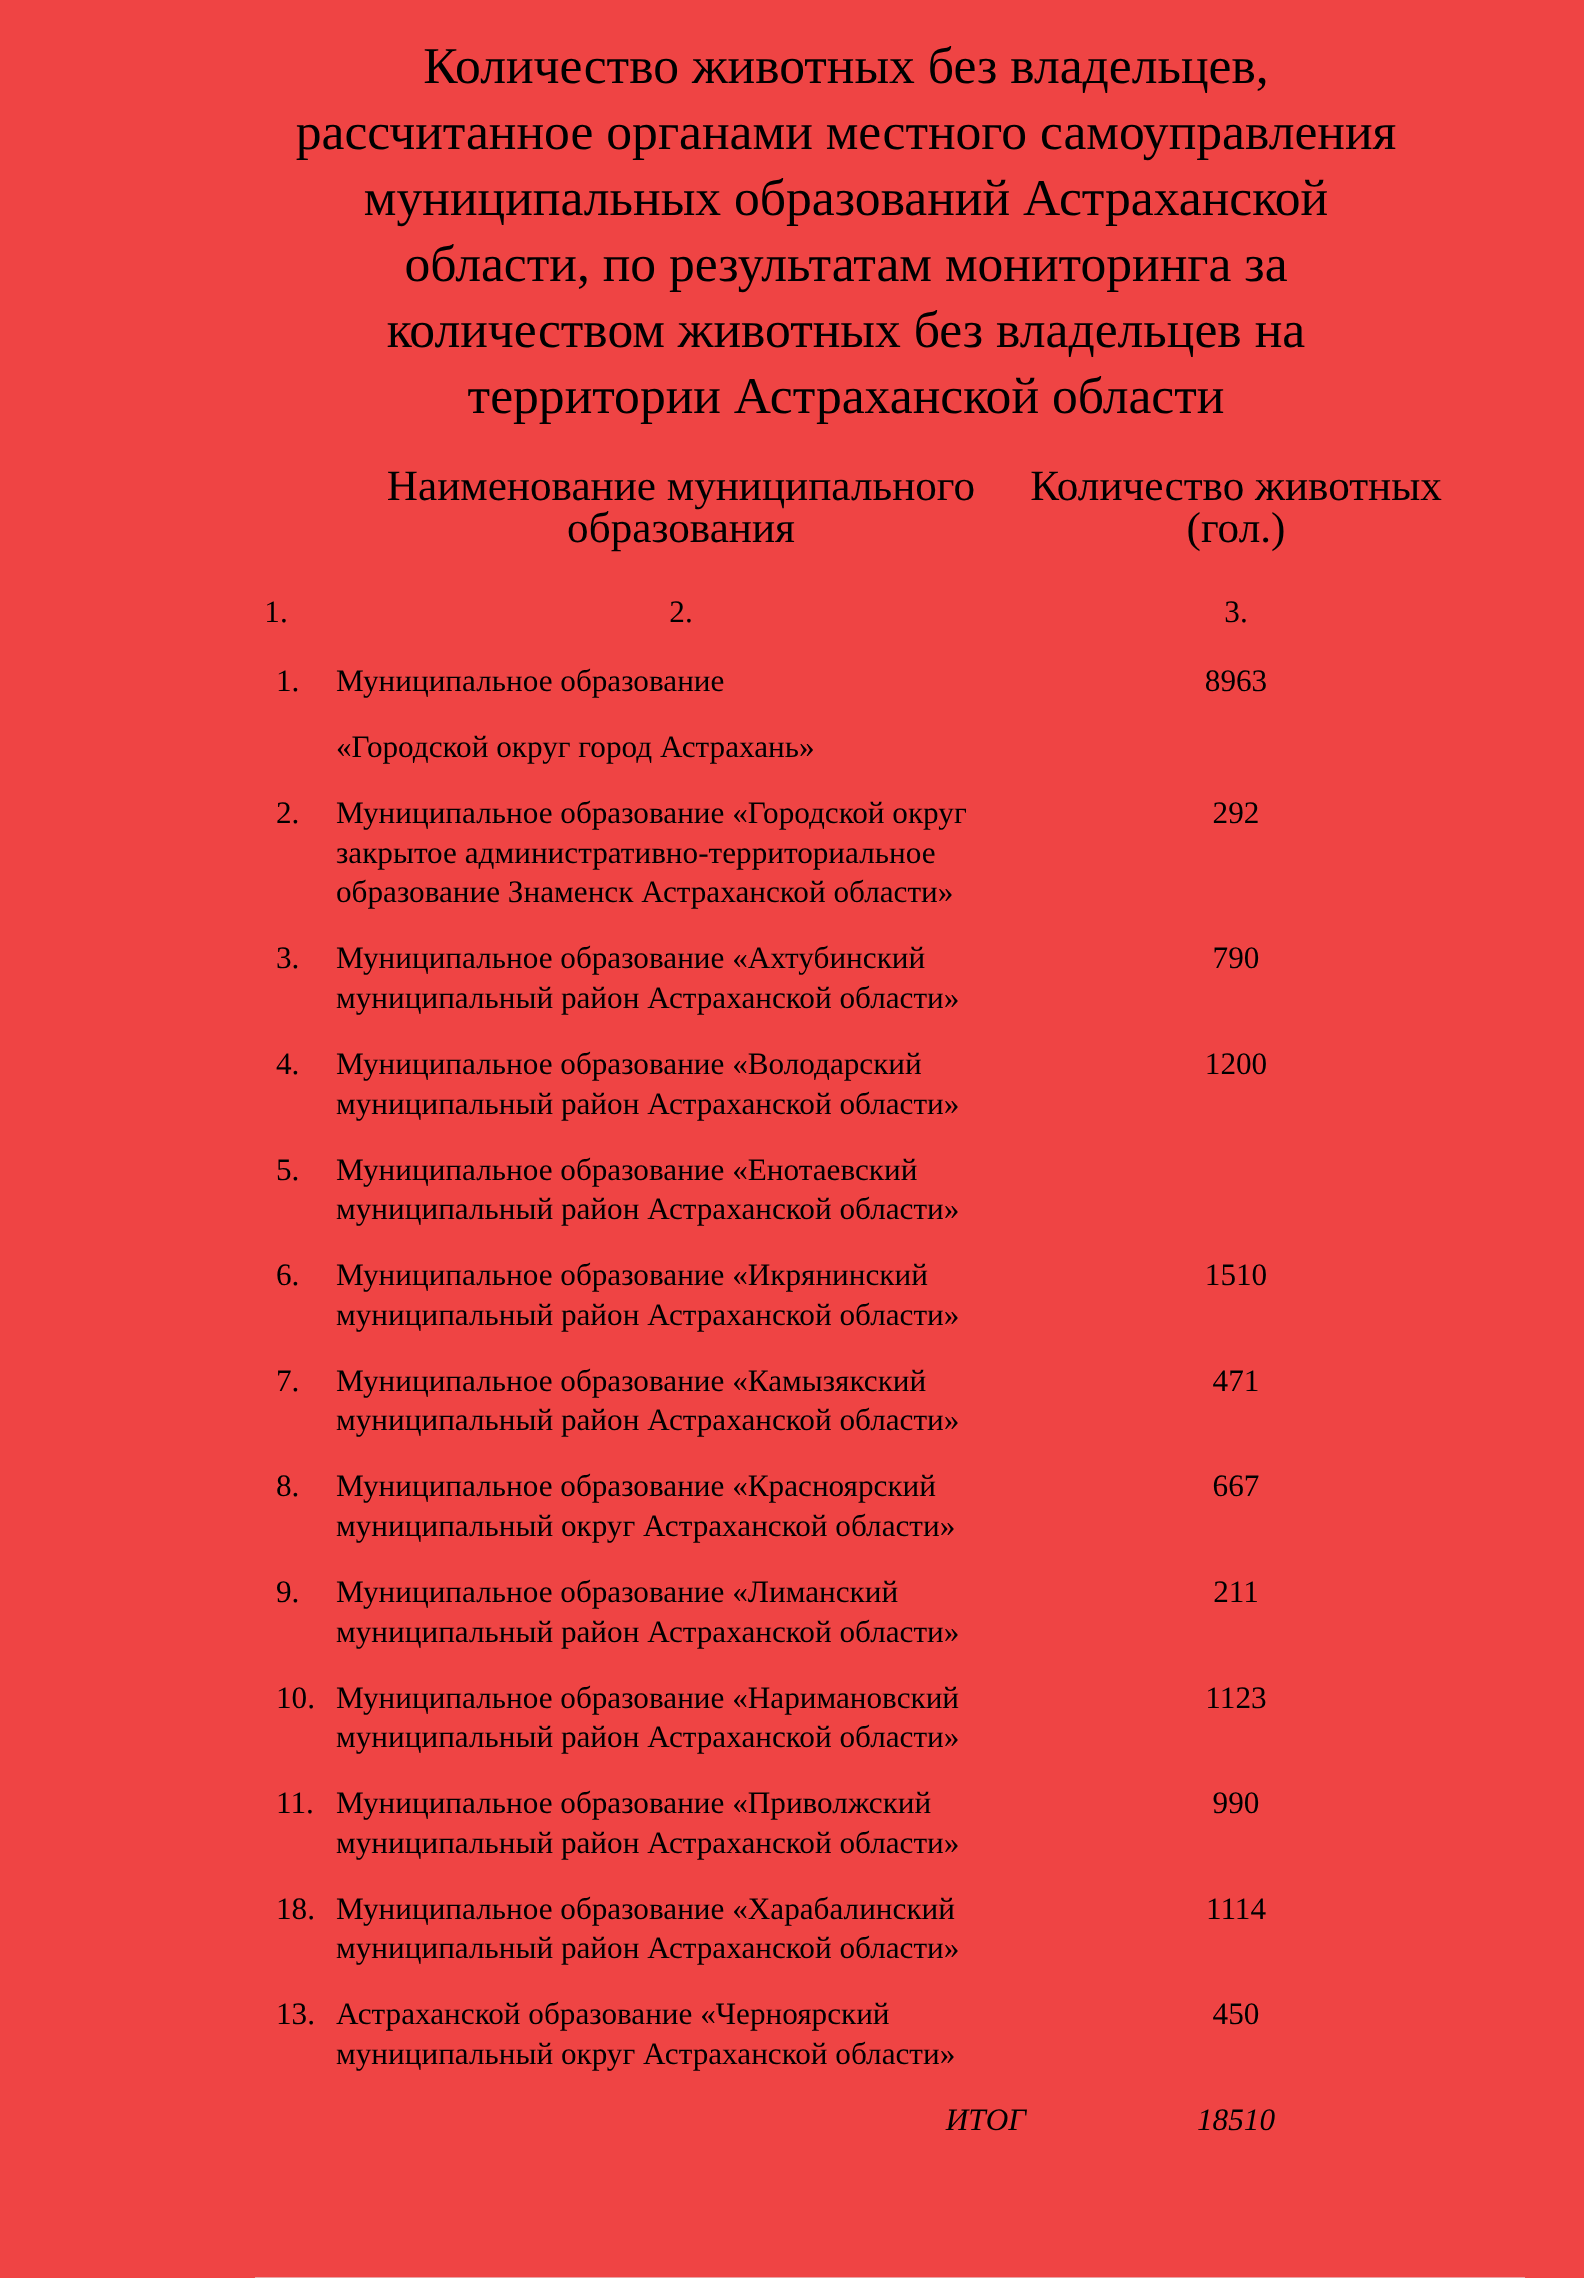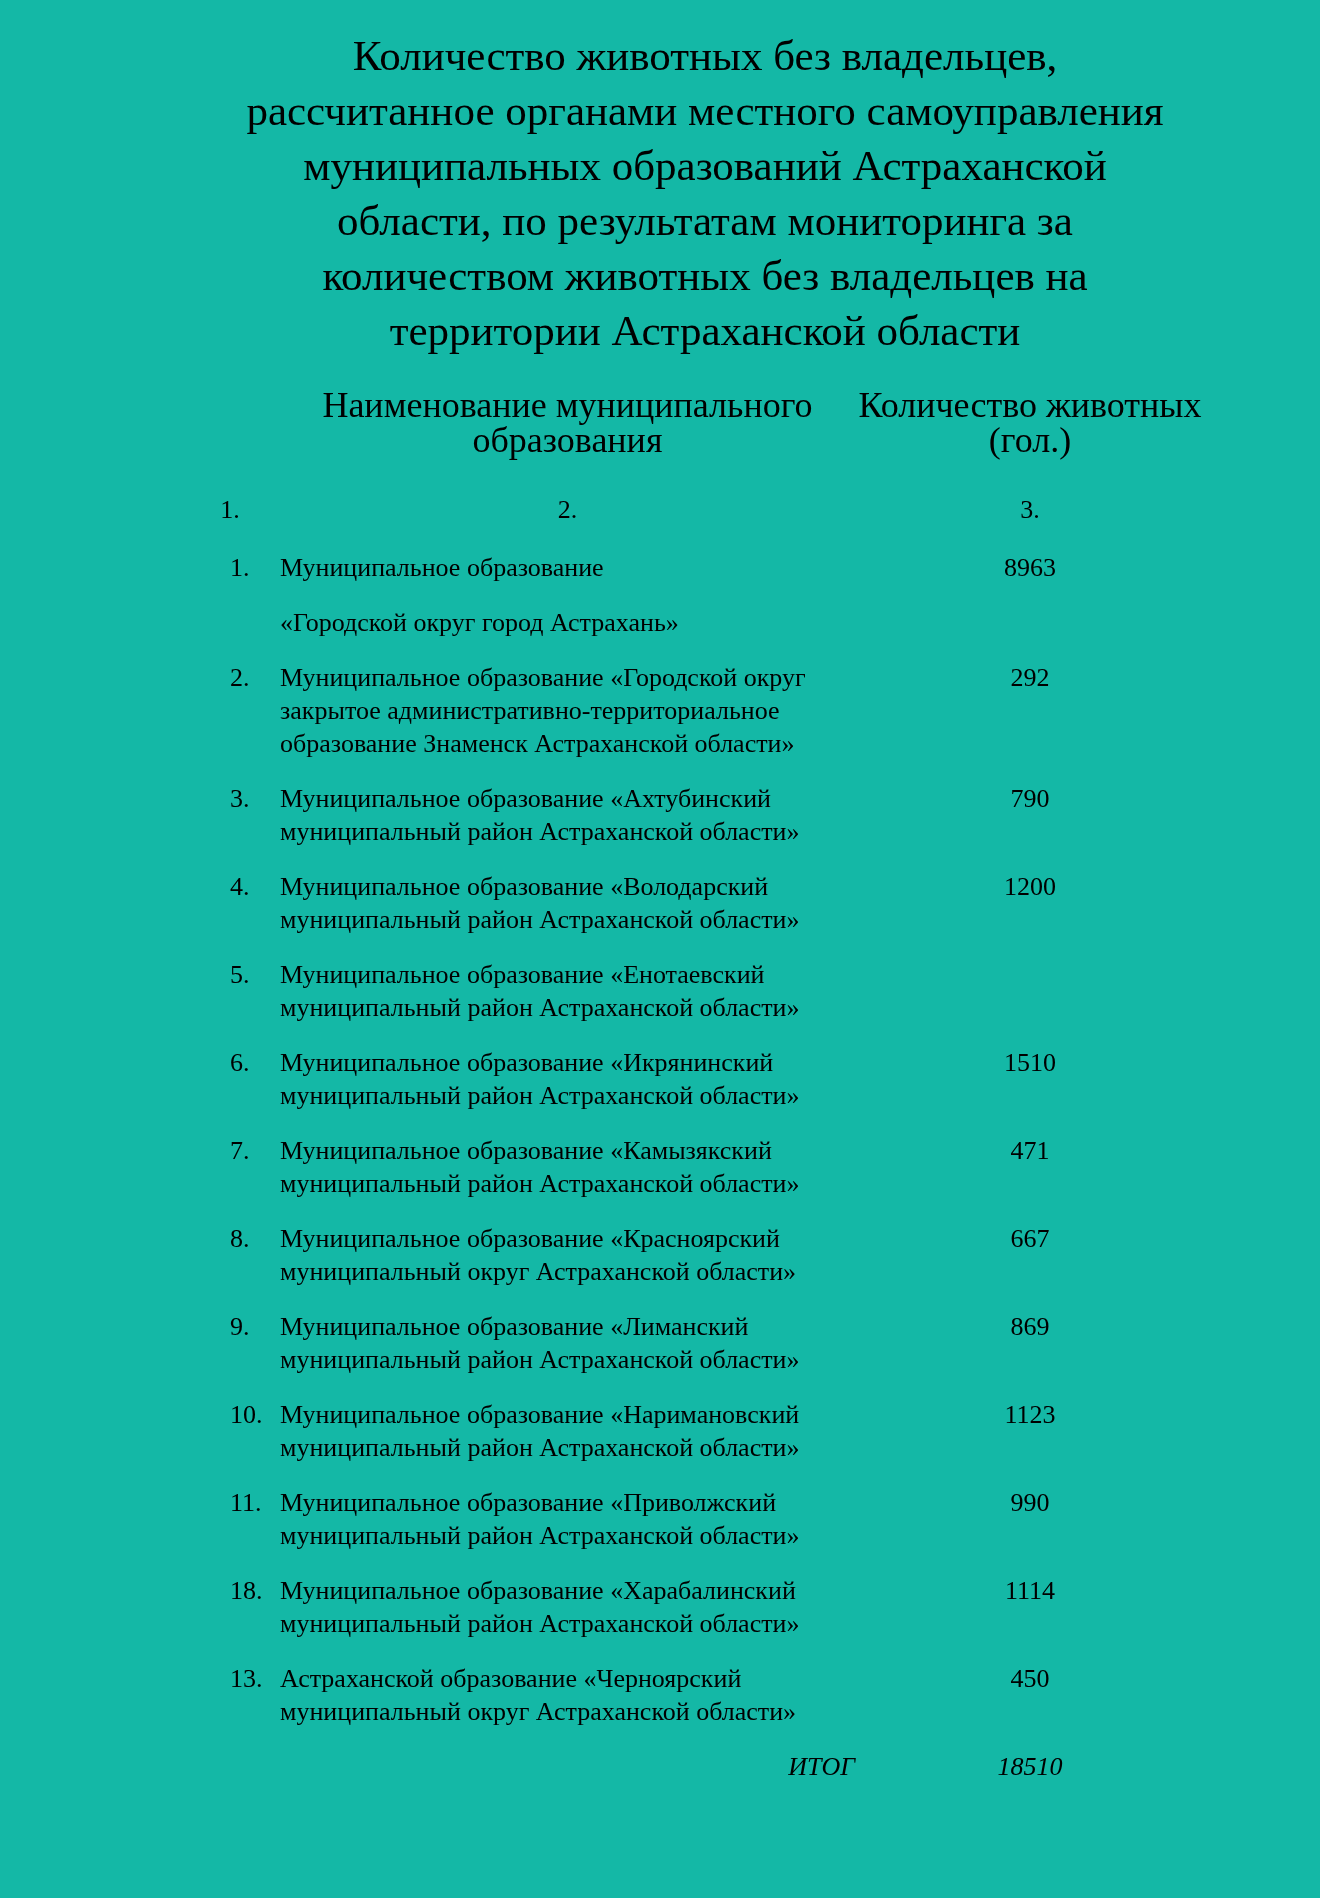--- a/index.html
+++ b/index.html
@@ -1,20 +1,20 @@
 <!DOCTYPE html>
 <html><head>
 <meta charset="utf-8">
 <style>
   html,body { margin:0; padding:0; background:#e8e8e8; }
   .page {
     position:relative;
     width:1320px; height:1898px;
     margin:0 auto;
-    background:#14b8a6;
+    background:#ef4444;
     color:#000000;
     font-family:"Liberation Serif","DejaVu Serif",serif;
     overflow:hidden;
   }
   
   .doc-title {
     margin:28px 0 0 90px;
     width:1230px;
     text-align:center;
     font-size:43px;
@@ -168,21 +168,21 @@
         </div>
     <div class="row-value">667</div>
   </div>
 
   <div class="data-row">
     <div class="row-num">9.</div>
     <div class="row-name">
           <p class="para">Муниципальное образование «Лиманский
 муниципальный район Астраханской области»</p>
         </div>
-    <div class="row-value">869</div>
+    <div class="row-value">211</div>
   </div>
 
   <div class="data-row">
     <div class="row-num">10.</div>
     <div class="row-name">
           <p class="para">Муниципальное образование «Наримановский
 муниципальный район Астраханской области»</p>
         </div>
     <div class="row-value">1123</div>
   </div>

